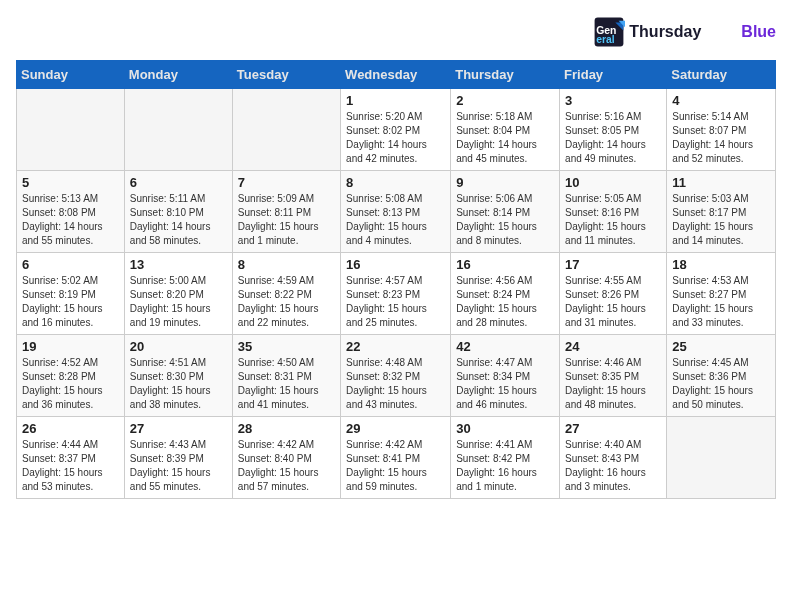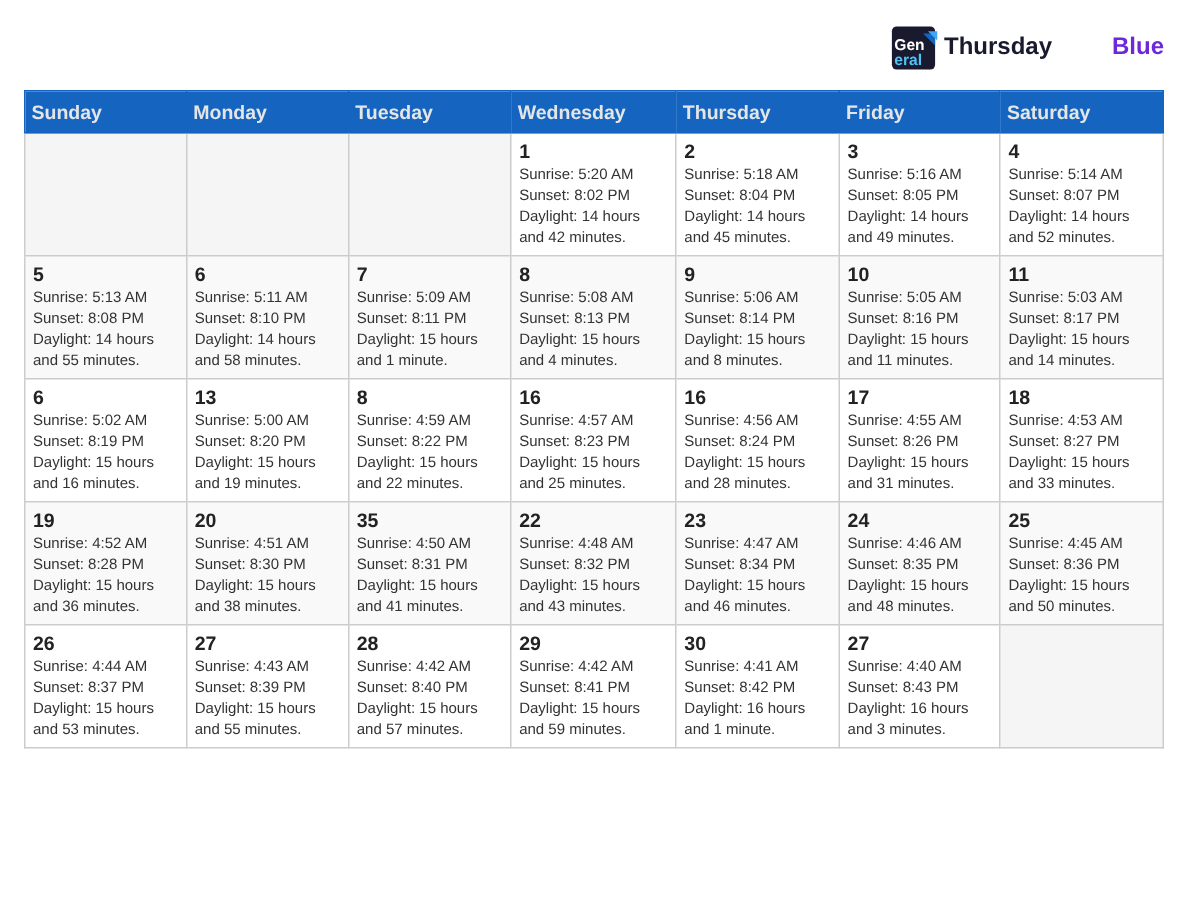--- a/index.html
+++ b/index.html
@@ -206,21 +206,21 @@
         </td>
         <td>
           <div class="day-number">35</div>
           <div class="day-info">Sunrise: 4:50 AM<br>Sunset: 8:31 PM<br>Daylight: 15 hours and 41 minutes.</div>
         </td>
         <td>
           <div class="day-number">22</div>
           <div class="day-info">Sunrise: 4:48 AM<br>Sunset: 8:32 PM<br>Daylight: 15 hours and 43 minutes.</div>
         </td>
         <td>
-          <div class="day-number">23</div>
+          <div class="day-number">42</div>
           <div class="day-info">Sunrise: 4:47 AM<br>Sunset: 8:34 PM<br>Daylight: 15 hours and 46 minutes.</div>
         </td>
         <td>
           <div class="day-number">24</div>
           <div class="day-info">Sunrise: 4:46 AM<br>Sunset: 8:35 PM<br>Daylight: 15 hours and 48 minutes.</div>
         </td>
         <td>
           <div class="day-number">25</div>
           <div class="day-info">Sunrise: 4:45 AM<br>Sunset: 8:36 PM<br>Daylight: 15 hours and 50 minutes.</div>
         </td>

